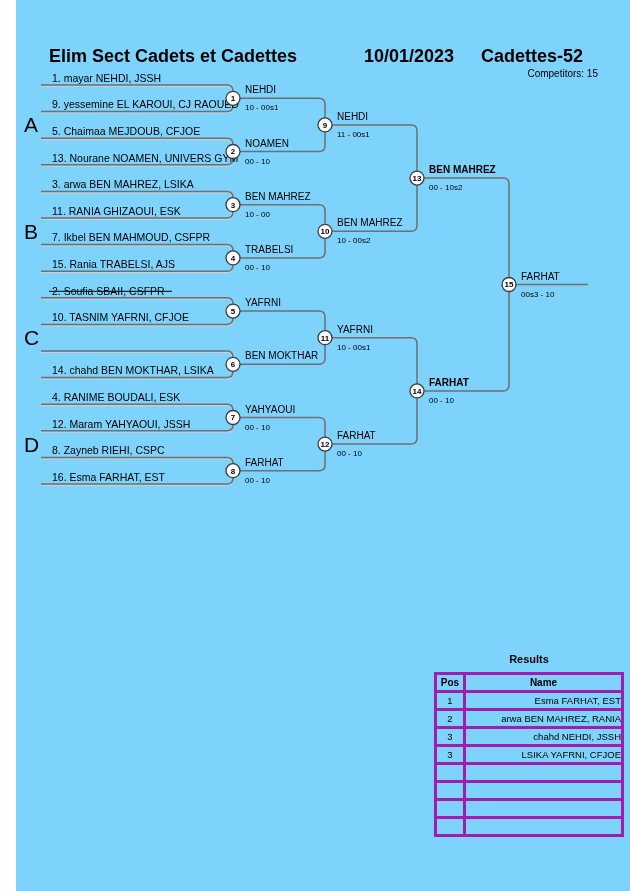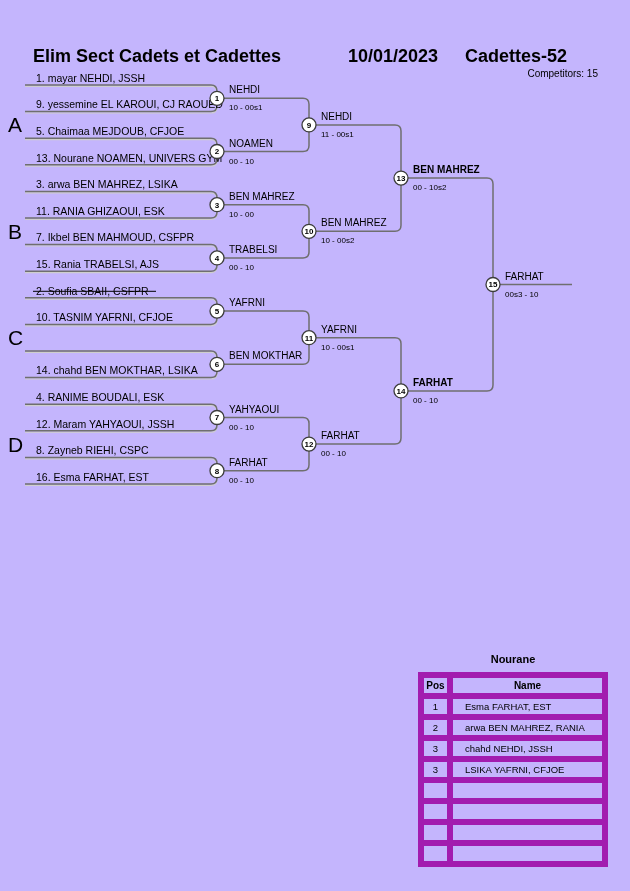--- a/index.html
+++ b/index.html
@@ -1,20 +1,20 @@
 <!DOCTYPE html>
 <html><head>
 <meta charset="utf-8">
 <style>
   html,body { margin:0; padding:0; }
   body {
     width:630px; height:891px; background:#ffffff; color:#000;
     font-family:"Liberation Sans", sans-serif; position:relative; overflow:hidden;
   }
-  .page { position:absolute; inset:0; background:#c4b5fd; }
+  .page { position:absolute; inset:0; background:#7dd3fc;margin-left:16px; }
 
   .hdr-title, .hdr-date, .hdr-cat {
     position:absolute; top:46px; font-size:18px; font-weight:bold; white-space:nowrap;
   }
   .hdr-title { left:33px; }
   .hdr-date  { left:348px; }
   .hdr-cat   { left:465px;text-align:center; }
   .hdr-comp  { position:absolute; top:68px; right:32px; font-size:10px; }
 
   svg.bracket { position:absolute; left:0; top:0; }
@@ -29,25 +29,25 @@
   .lines-main   { stroke:#6f6f6f; stroke-width:1.5; fill:none; }
   .match-circle { fill:#ffffff; stroke:#3c3c3c; stroke-width:1.3; }
   .strike-line  { stroke:#000; stroke-width:1; }
 
   .results { position:absolute; left:418px; top:653px; width:190px; }
   .results-title { text-align:center; font-size:11px; font-weight:bold; margin:0 0 7px 0; }
   table.results-table {
     border-collapse:collapse; width:100%; border:2px solid #000; table-layout:fixed;
   }
   .results-table th, .results-table td {
-    border:6px solid #a21caf; height:15px; font-size:9.5px; padding:0; overflow:hidden; white-space:nowrap;
+    border:3px solid #a21caf; height:15px; font-size:9.5px; padding:0; overflow:hidden; white-space:nowrap;
   }
   .results-table th { font-size:10px; font-weight:bold; text-align:center; }
   td.pos  { text-align:center; }
-  td.name { text-align:left; padding-left:12px; }
+  td.name { text-align:right; padding-left:12px; }
 </style>
 </head>
 <body>
 
 <div class="page">
 
   <div class="hdr-title">Elim Sect Cadets et Cadettes</div>
   <div class="hdr-date">10/01/2023</div>
   <div class="hdr-cat">Cadettes-52</div>
   <div class="hdr-comp">Competitors: 15</div>
@@ -152,21 +152,21 @@
     <text class="winner bold" x="413" y="173.1">BEN MAHREZ</text>
     <text class="score" x="413" y="190.1">00 - 10s2</text>
     <text class="winner bold" x="413" y="385.9">FARHAT</text>
     <text class="score" x="413" y="402.9">00 - 10</text>
 
     <text class="winner" x="505" y="279.5">FARHAT</text>
     <text class="score" x="505" y="296.5">00s3 - 10</text>
   </svg>
 
   <div class="results">
-    <div class="results-title">Nourane</div>
+    <div class="results-title">Results</div>
     <table class="results-table">
       <colgroup>
           <col style="width:29px">
           <col>
         </colgroup>
       <tbody>
           <tr>
         <th>Pos</th>
         <th>Name</th>
       </tr>

